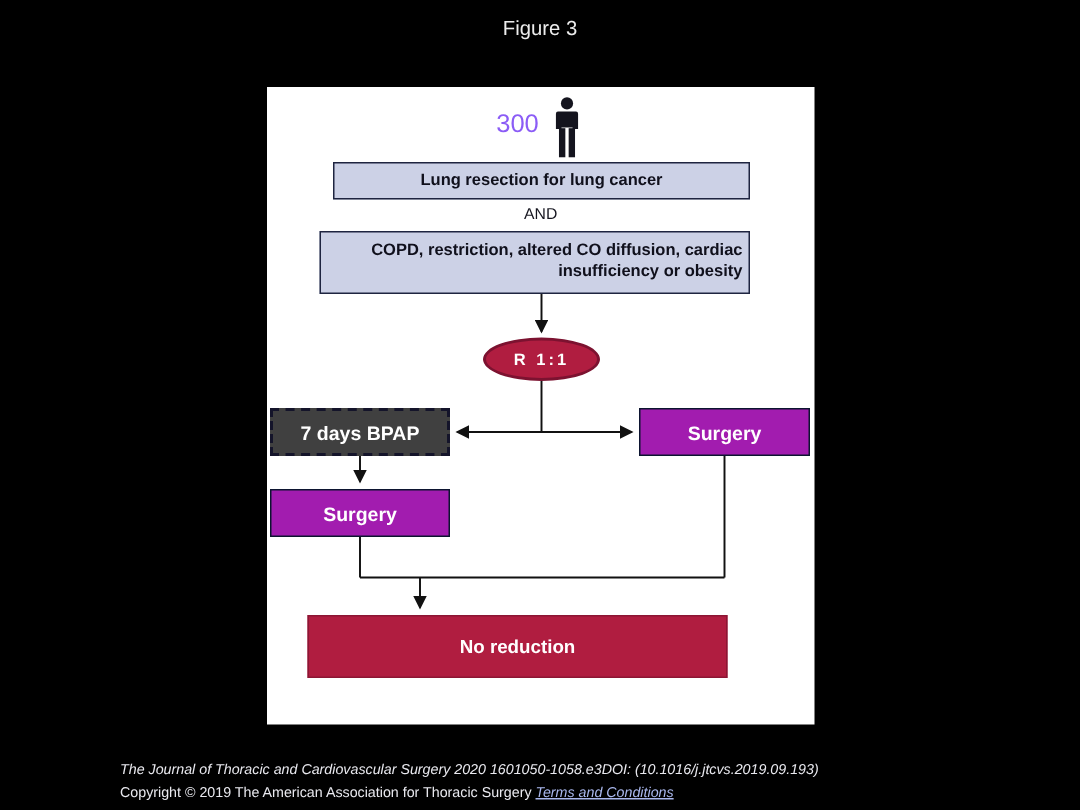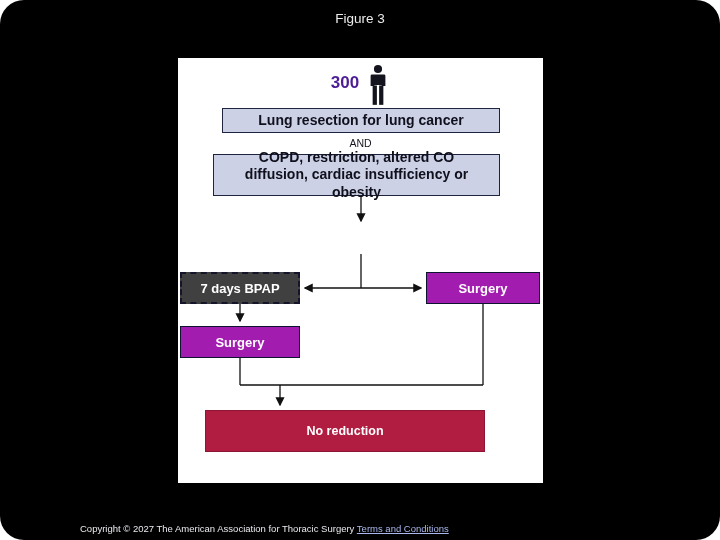--- a/index.html
+++ b/index.html
@@ -1,53 +1,53 @@
 <!DOCTYPE html>
 <html><head>
 <meta charset="utf-8">
 <style>
   html,body { margin:0; padding:0; }
   .page {
     position:relative; width:720px; height:540px;
     background:#000000; overflow:hidden;
     font-family:"Liberation Sans", sans-serif;
-    border-radius:24px;
   }
   .figure-title {
     position:absolute; top:11px; left:0; width:720px;
     text-align:center; color:#ececec; font-size:13.5px;
   }
   .panel {
     position:absolute; left:178px; top:58px; width:365px; height:425px;
     background:#ffffff;
   }
   .panel * { box-sizing:border-box; }
   .connectors { position:absolute; left:0; top:0; width:365px; height:425px; pointer-events:none; }
 
   .population {
     position:absolute; left:0; top:4px; width:365px; height:46px;
     display:flex; align-items:center; justify-content:center; gap:7px;
   }
-  .pop-count { font-weight:bold; font-size:17px; color:#4c1d95; padding-bottom:4px; }
+  .pop-count { font-weight:normal; font-size:17px; color:#8b5cf6; padding-bottom:4px; }
   .person-icon { width:24px; height:42px; }
 
   .node {
     position:absolute; display:flex; align-items:center; justify-content:center;
     text-align:center; font-weight:bold;
   }
   .incl {
-    background:#ccd1e6; border:1.6px solid #1e2440; color:#10101c; font-size:14px;
+    background:#ccd1e6; border:1.6px solid #1e2440; color:#10101c; font-size:11px;
     line-height:1.25;
+    text-align:right;
   }
   .incl-1 { left:44px; top:50px; width:278px; height:25px; }
   .and-label {
     position:absolute; left:0; top:79px; width:365px; text-align:center;
     font-size:10.5px; color:#15151f;
   }
-  .incl-2 { left:35px; top:96px; width:287px; height:42px; padding:2px 16px; }
+  .incl-2 { left:35px; top:96px; width:287px; height:42px; padding:2px 4px; }
 
   .rand-ellipse {
     left:144px; top:167px; width:78px; height:29px;
     background:#b01d40; border:2px solid #7c1230; border-radius:50%;
     color:#ffffff; font-size:11px; letter-spacing:2px;
   }
 
   .arm { color:#ffffff; font-size:13px; }
   .bpap {
     left:2px; top:214px; width:120px; height:32px;
@@ -64,21 +64,21 @@
   }
 
   .footer-citation {
     position:absolute; left:80px; top:508px; color:#e9e9ef;
     font-style:italic; font-size:9.5px; white-space:nowrap;
   }
   .footer-copyright {
     position:absolute; left:80px; top:523px; color:#e9e9ef;
     font-size:9.5px; white-space:nowrap;
   }
-  .terms-link { color:#aab8ee; text-decoration:underline; cursor:pointer; }
+  .terms-link { color:#aab8ee; text-decoration:underline; cursor:pointer;font-style:italic; }
 </style>
 </head>
 <body>
 
 <div class="page">
 
   <div class="figure-title">Figure 3</div>
 
   <div class="panel">
 
@@ -111,34 +111,38 @@
     <div class="node incl incl-1">
       <span>Lung resection for lung cancer</span>
     </div>
 
     <div class="and-label">AND</div>
 
     <div class="node incl incl-2">
       <span>COPD, restriction, altered CO diffusion, cardiac insufficiency or obesity</span>
     </div>
 
+    <div class="node rand-ellipse">
+      <span>R 1:1</span>
+    </div>
 
     <div class="node arm bpap">
       <span>7 days BPAP</span>
     </div>
 
     <div class="node arm navy surgery-right">
       <span>Surgery</span>
     </div>
 
     <div class="node arm navy surgery-left">
       <span>Surgery</span>
     </div>
 
     <div class="node outcome">
       <span>No reduction</span>
     </div>
 
   </div>
 
-  <div class="footer-copyright"><span>Copyright © 2027 The American Association for Thoracic Surgery </span><span class="terms-link">Terms and Conditions</span></div>
+  <div class="footer-citation">The Journal of Thoracic and Cardiovascular Surgery 2020 1601050-1058.e3DOI: (10.1016/j.jtcvs.2019.09.193)</div>
+  <div class="footer-copyright"><span>Copyright © 2019 The American Association for Thoracic Surgery </span><span class="terms-link">Terms and Conditions</span></div>
 
 </div>
 
 </body></html>

